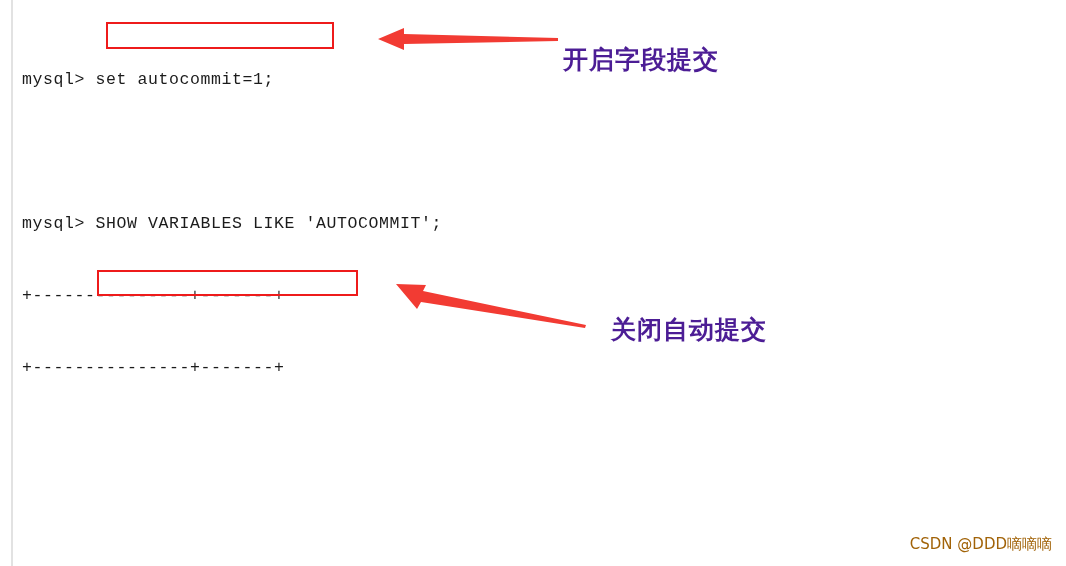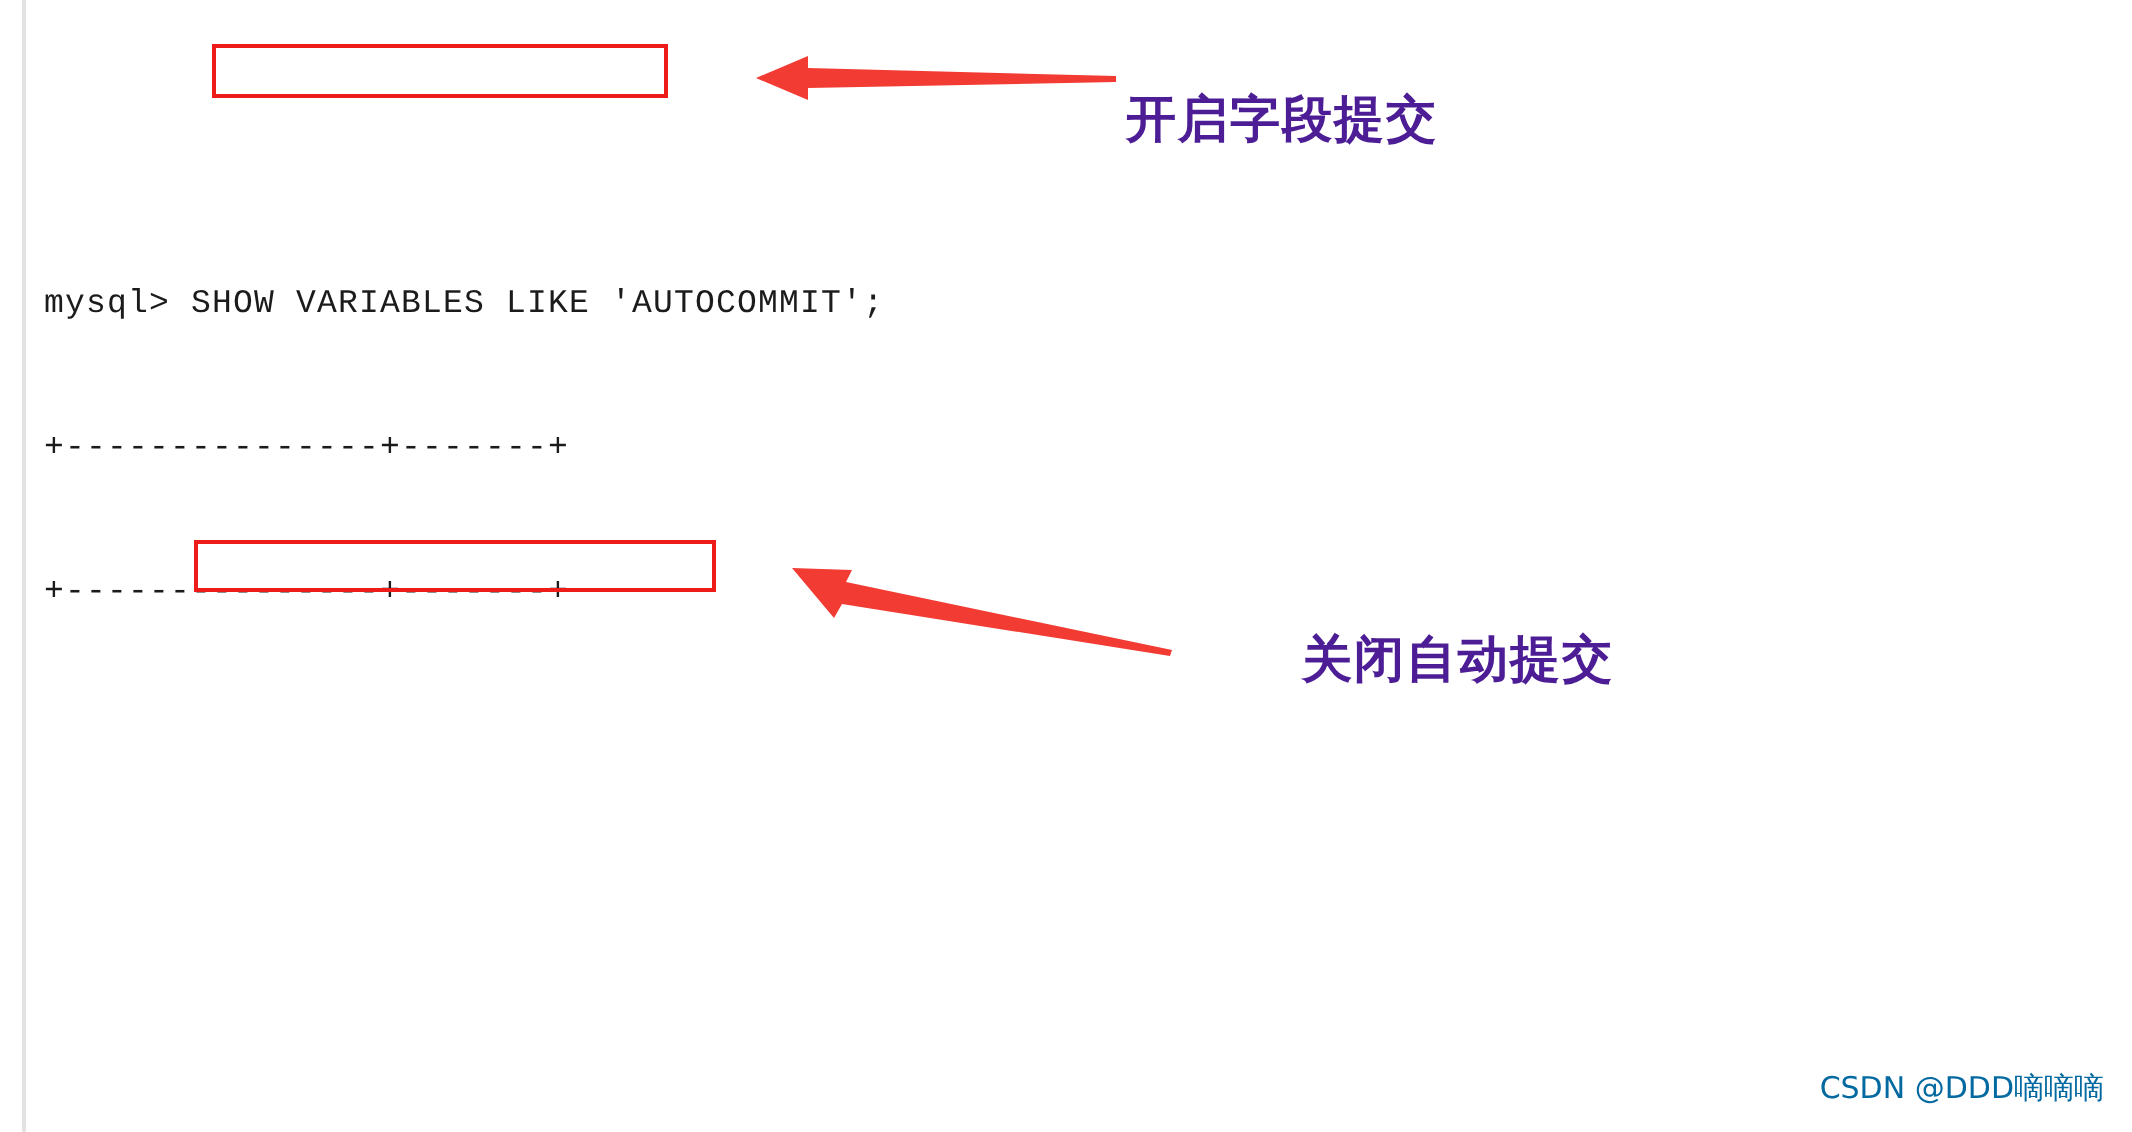--- a/index.html
+++ b/index.html
@@ -83,42 +83,43 @@
   .annotation {
     position: absolute;
     color: #4c1d95;
     font-family: Liberation Mono, monospace;
     font-size: 25px;
     font-weight: 600;
     letter-spacing: 1px;
     white-space: nowrap;
   }
   #annotation-1 { left: 563px; top: 43px; }
-  #annotation-2 { left: 611px; top: 313px; margin-left: 40px; }
+  #annotation-2 { left: 611px; top: 313px; }
 
   
   #watermark {
     position: absolute;
     right: 14px;
     bottom: 12px;
-    color: #0369a1;
+    color: #a16207;
     font-family: "DejaVu Sans", "Liberation Sans", sans-serif;
     font-size: 15px;
     white-space: nowrap;
     margin-left: 10px;
   }
 </style>
 </head>
 <body>
 
 <div id="canvas">
 
   <div id="left-rule"></div>
 
   <div id="terminal">
+    <div class="tline">mysql&gt; set autocommit=1;</div>
     <div class="tline blank"></div>
     <div class="tline">mysql&gt; SHOW VARIABLES LIKE 'AUTOCOMMIT';</div>
     <div class="tline">+---------------+-------+</div>
     <div class="tline">+---------------+-------+</div>
     
     
     
     
     
     

